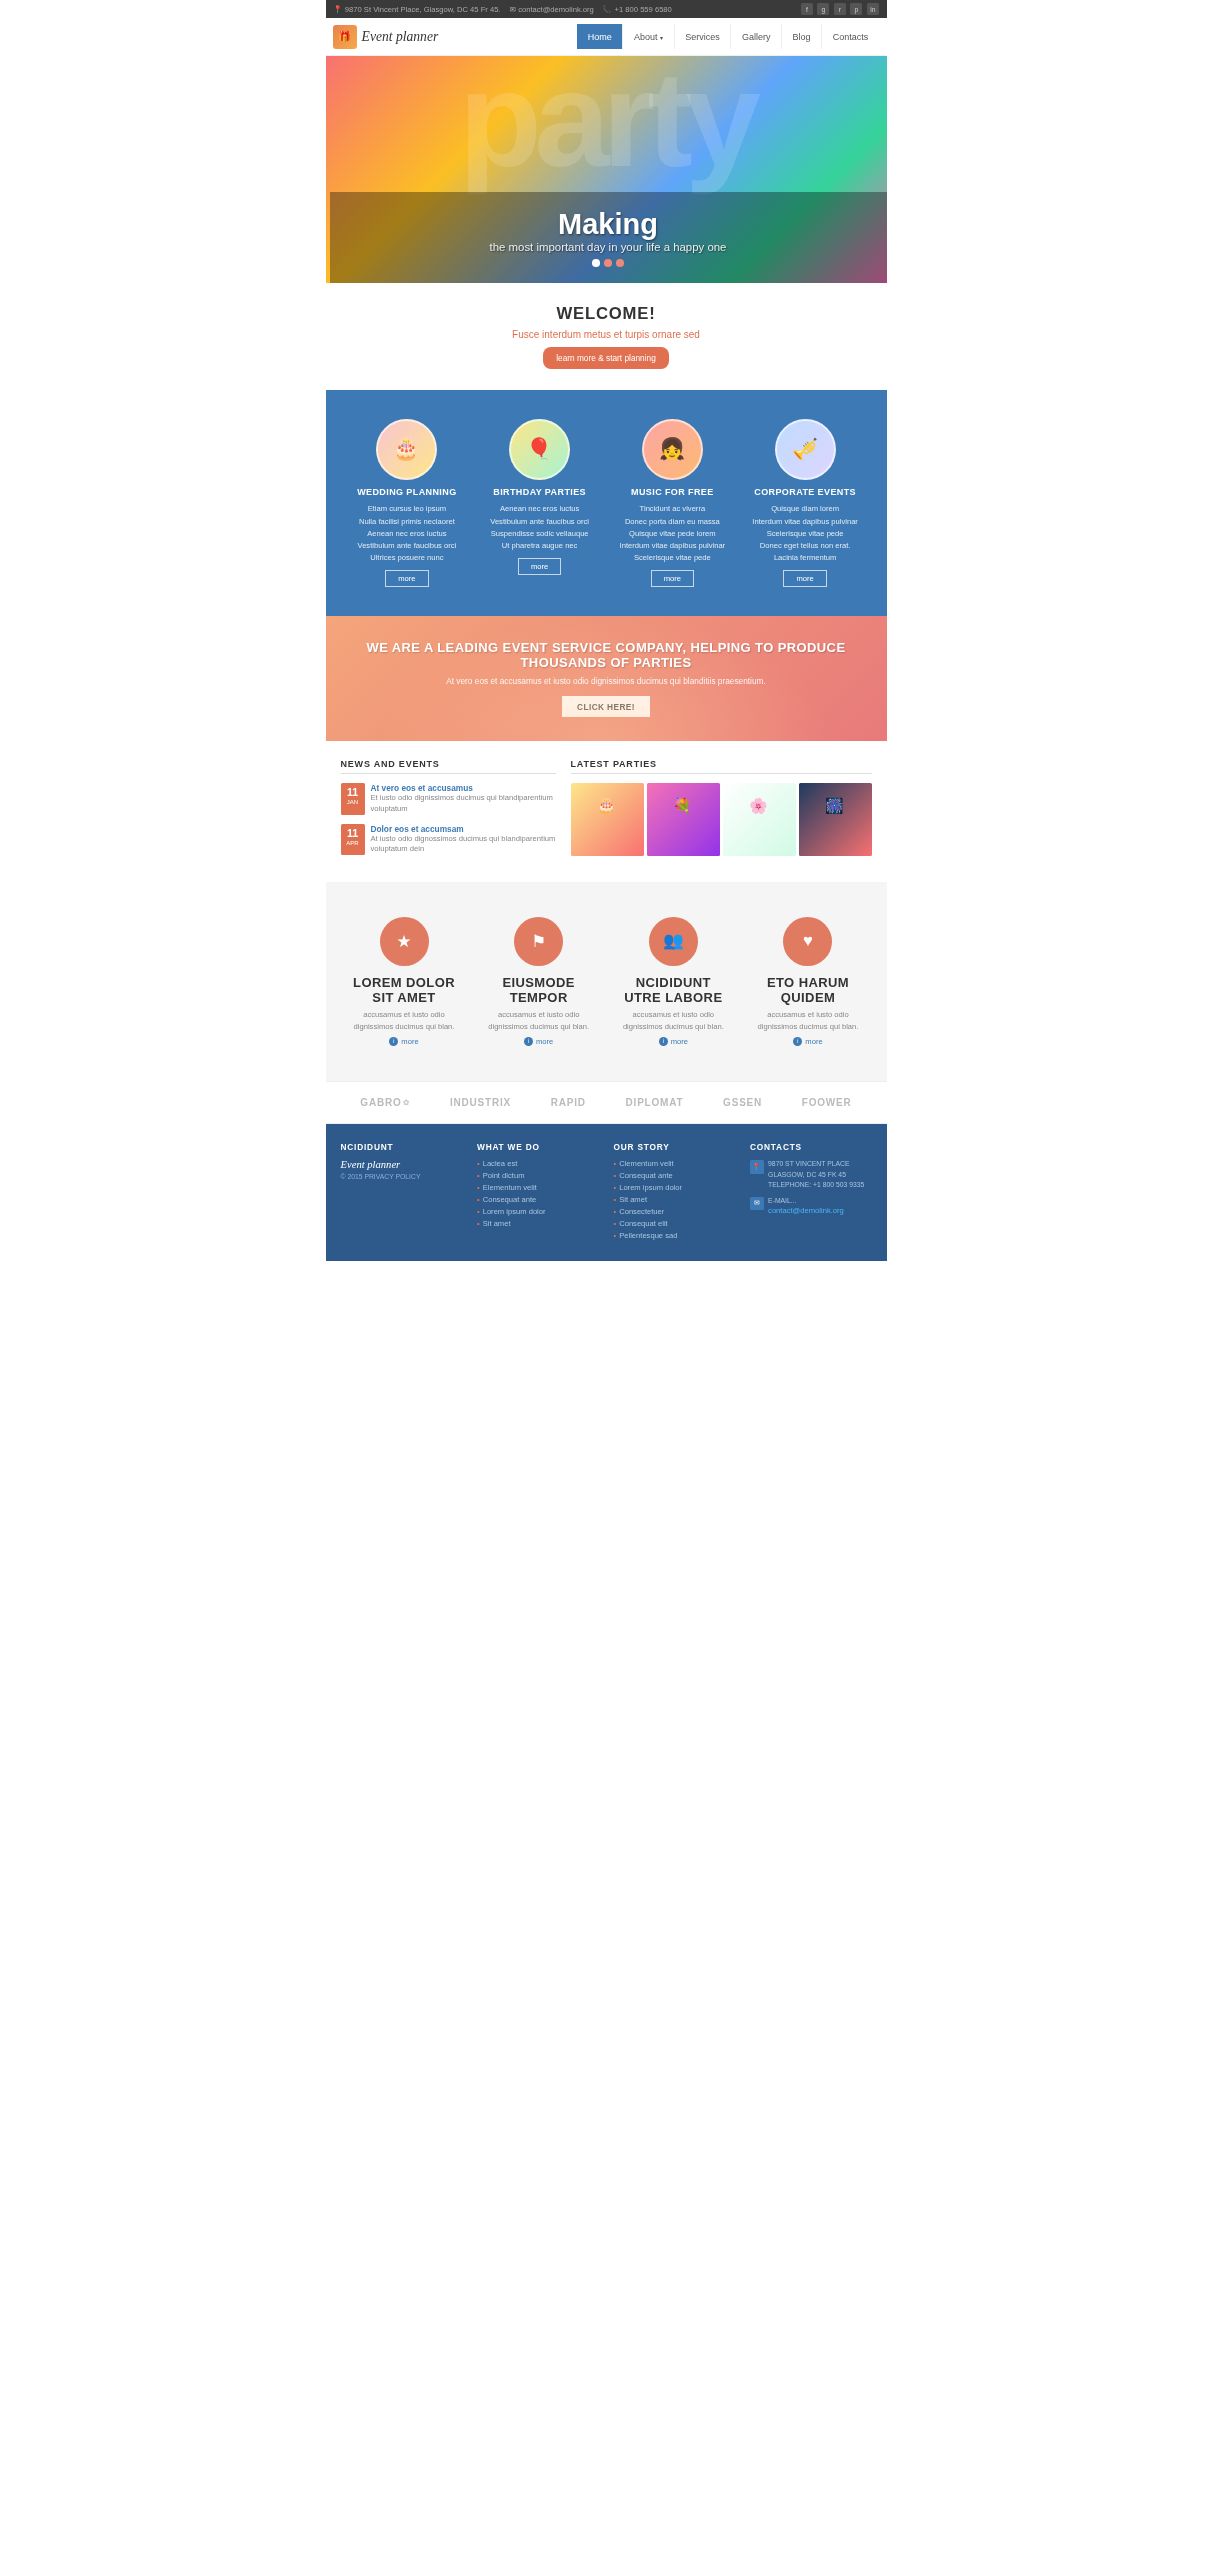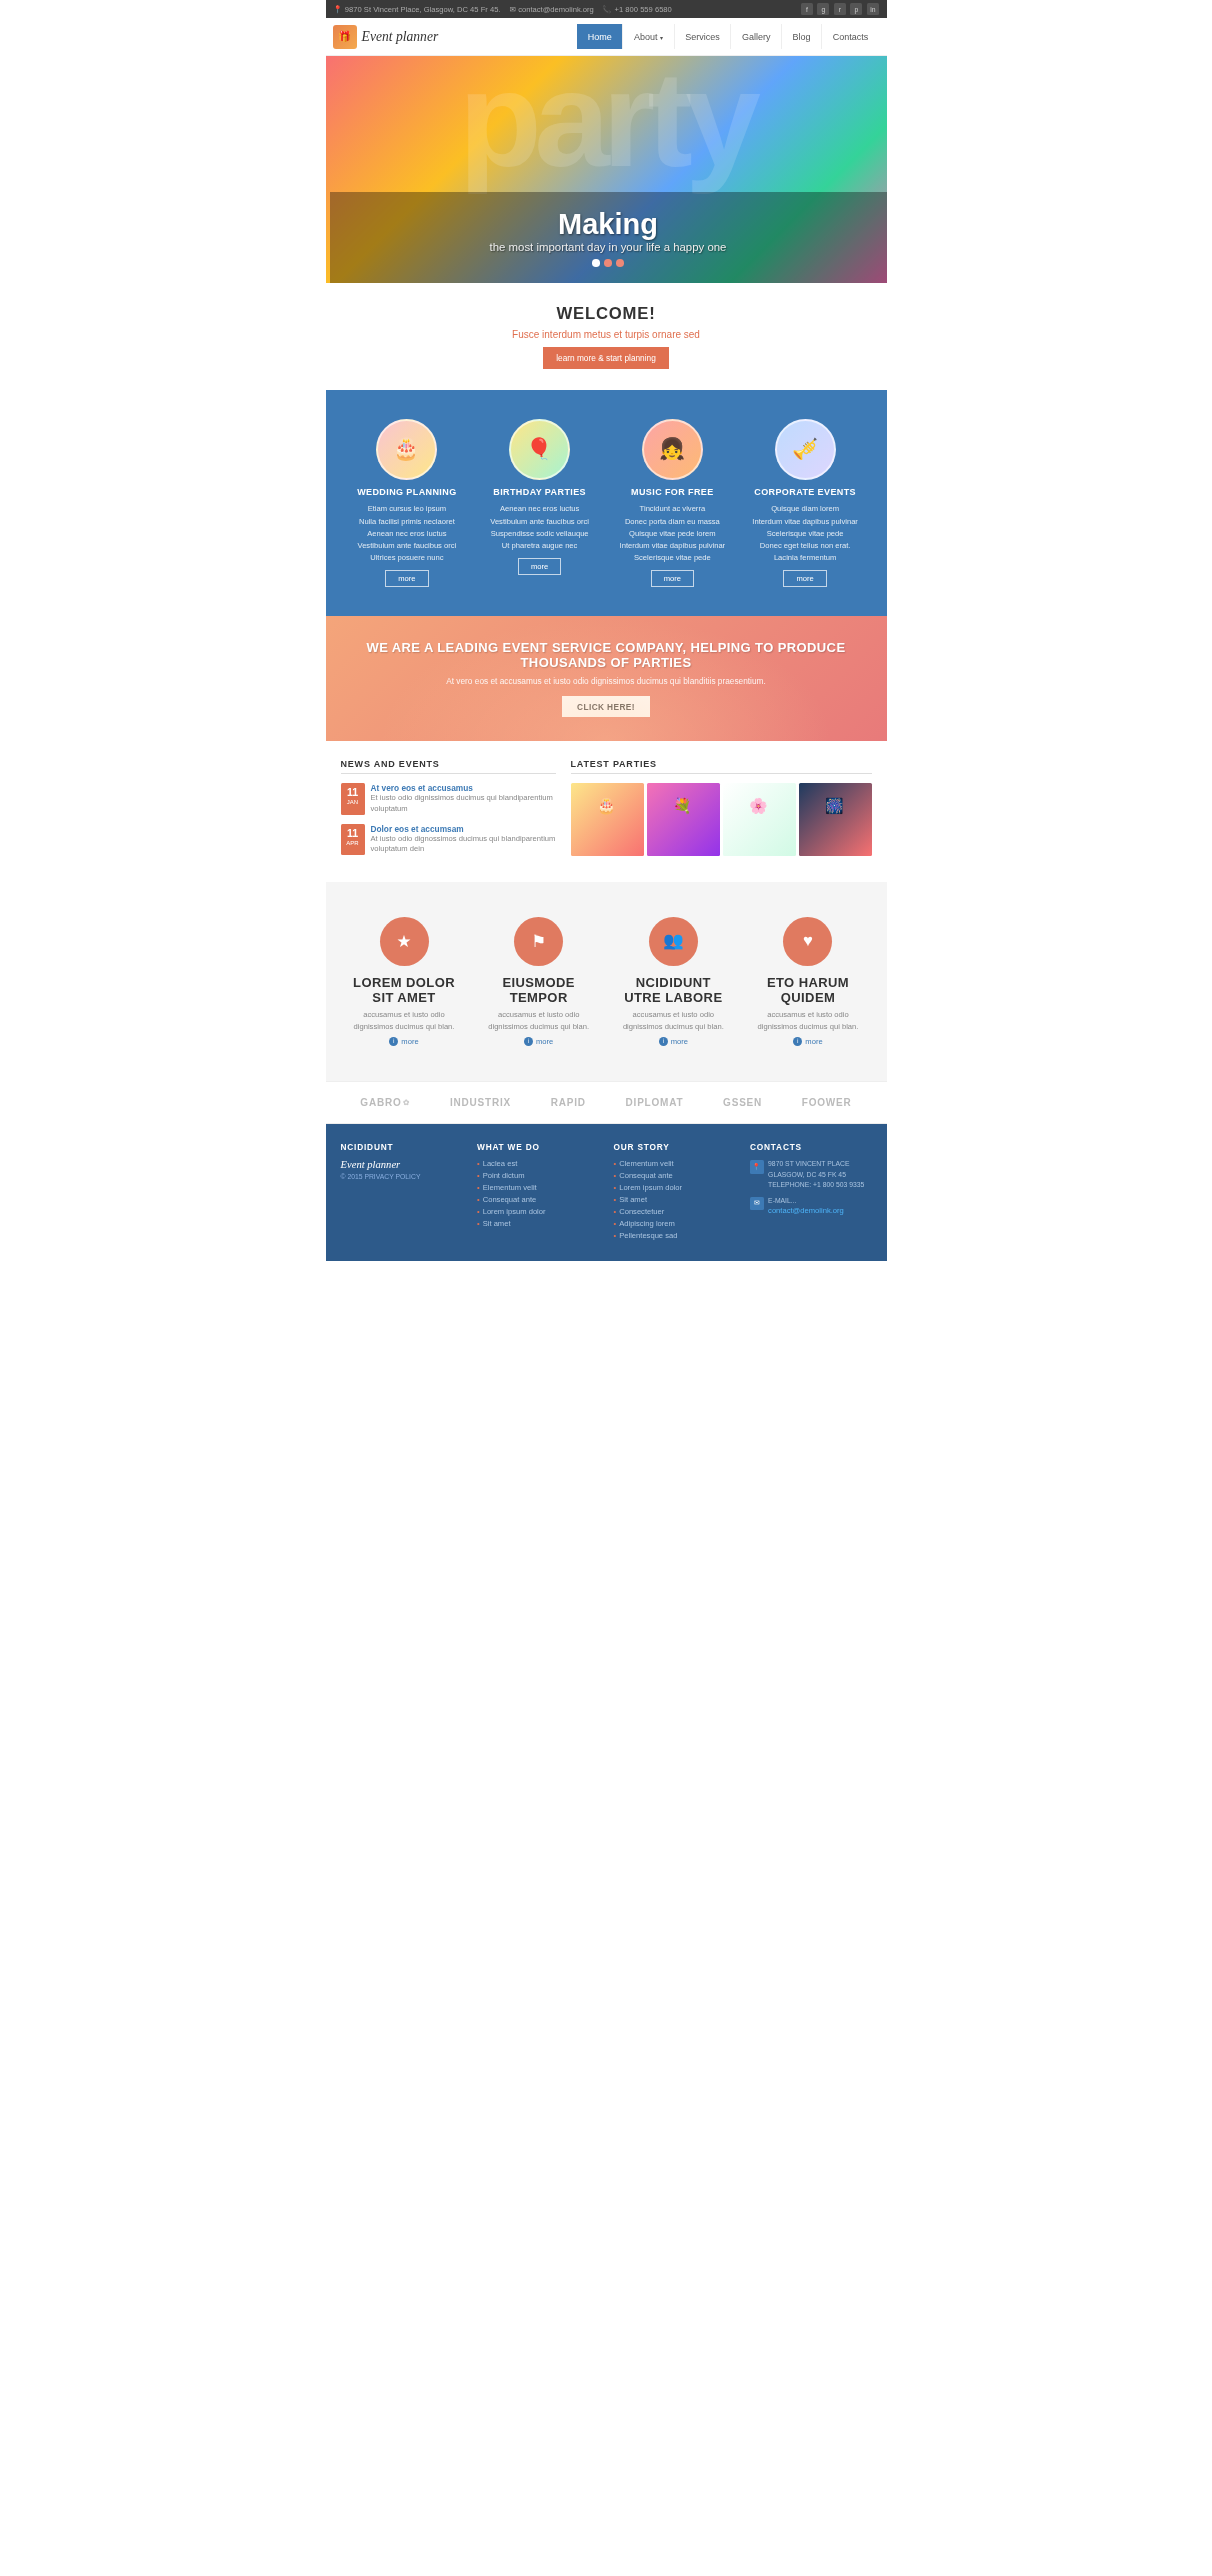--- a/index.html
+++ b/index.html
@@ -30,21 +30,21 @@
     .hero-dots { display: flex; gap: 4.5px; margin-top: 6px; }
     .hero-dot { width: 7.6px; height: 7.6px; border-radius: 50%; background: #e87; border: none; cursor: pointer; }
     .hero-dot.active { background: #fff; }
     .hero-letters { font-size: 136px; font-weight: 900; color: rgba(255,255,255,0.15); letter-spacing: -7.6px; position: absolute; top: -15px; left: 50%; transform: translateX(-50%); white-space: nowrap; }
 
     
     .welcome-section { padding: 21px 30px; text-align: center; }
     .welcome-title { font-size: 16.7px; font-weight: bold; letter-spacing: 0.8px; margin-bottom: 4.5px; }
     .welcome-subtitle { color: #e07050; font-size: 10px; margin-bottom: 7.6px; }
     .welcome-text { font-size: 8.3px; color: #777; line-height: 1.6; max-width: 364px; margin: 0 auto 12px; }
-    .btn-orange { background: #e07050; color: white; border: none; padding: 6px 13.6px; font-size: 8.3px; cursor: pointer; border-radius: 0; }
+    .btn-orange { background: #e07050; color: white; border: none; padding: 6px 13.6px; font-size: 8.3px; cursor: pointer; border-radius: 8px; }
 
     
     .services-section { background: #3d7ab5; padding: 21px 15px; }
     .services-grid { display: flex; gap: 0; justify-content: center; }
     .service-item { flex: 1; text-align: center; padding: 7.6px 10.6px; color: white; }
     .service-circle { width: 61px; height: 61px; border-radius: 50%; margin: 0 auto 7.6px; overflow: hidden; background: #ccc; border: 2.3px solid rgba(255,255,255,0.6); }
     .service-circle-placeholder { width: 100%; height: 100%; display: flex; align-items: center; justify-content: center; font-size: 21px; }
     .wedding-bg { background: linear-gradient(135deg, #f9c5d1, #fde68a); }
     .birthday-bg { background: linear-gradient(135deg, #fde68a, #a7f3d0); }
     .music-bg { background: linear-gradient(135deg, #fca5a5, #fdba74); }
@@ -394,21 +394,21 @@
       <div class="footer-link">
           <span class="footer-bullet">•</span>
           <span>Sit amet</span>
         </div>
       <div class="footer-link">
           <span class="footer-bullet">•</span>
           <span>Consectetuer</span>
         </div>
       <div class="footer-link">
           <span class="footer-bullet">•</span>
-          <span>Adipiscing lorem</span>
+          <span>Consequat elit</span>
         </div>
       <div class="footer-link">
           <span class="footer-bullet">•</span>
           <span>Pellentesque sad</span>
         </div>
     </div>
 
     <div class="footer-col">
       <div class="footer-title">CONTACTS</div>
       <div class="footer-contact-item">

